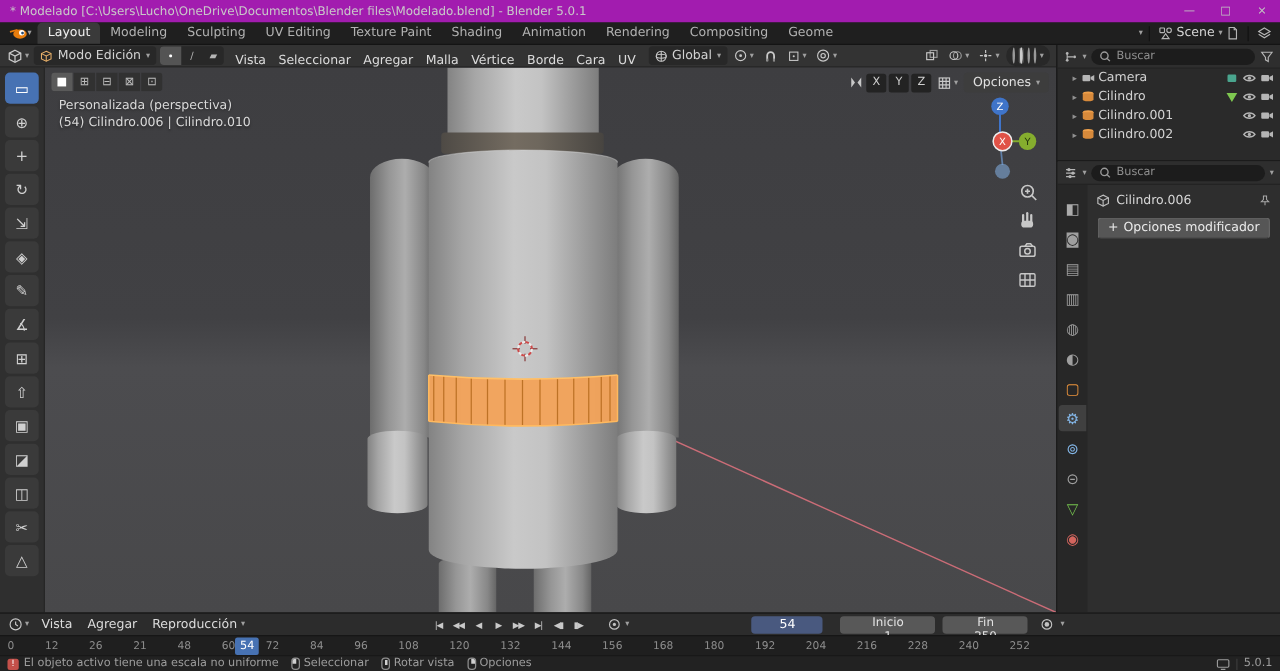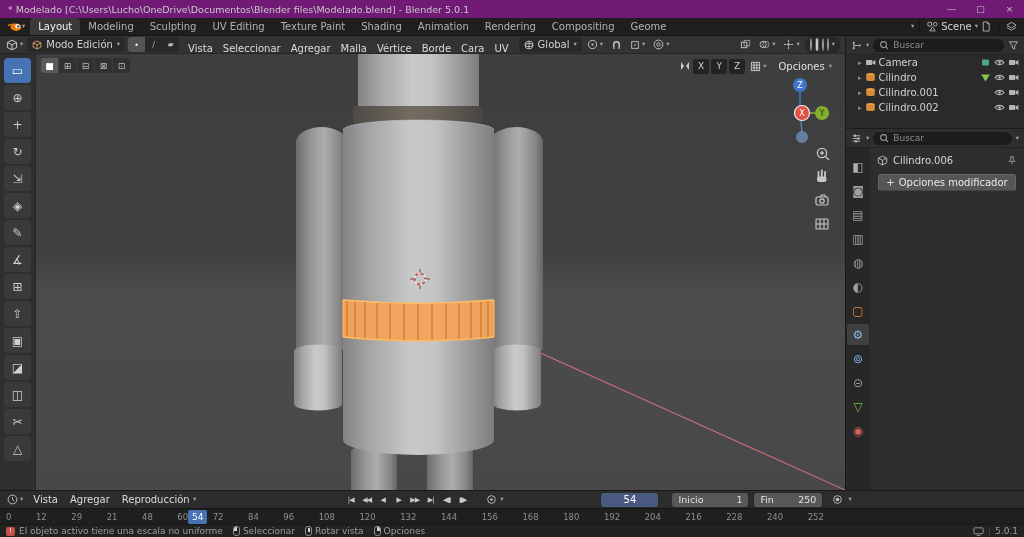--- a/index.html
+++ b/index.html
@@ -3,21 +3,21 @@
 <meta charset="utf-8">
 <style>
 *{box-sizing:border-box;margin:0;padding:0;}
 html,body{width:1024px;height:537px;overflow:hidden;background:#1a1a1a;}
 body{font-family:"DejaVu Sans","Liberation Sans",sans-serif;}
 .app{position:relative;width:1024px;height:537px;font-size:10px;color:#d2d2d2;user-select:none;cursor:default;}
 .caret{font-size:6.5px;color:#a0a0a0;line-height:1;}
 svg{display:block;}
 
 
-.titlebar{position:absolute;top:0;left:0;right:0;height:18px;background:#701a75;display:flex;align-items:center;padding-left:8px;color:#c9c9c9;}
+.titlebar{position:absolute;top:0;left:0;right:0;height:18px;background:#a21caf;display:flex;align-items:center;padding-left:8px;color:#c9c9c9;}
 .titlebar .title{font-size:9.5px;white-space:nowrap;}
 .win-controls{margin-left:auto;display:flex;height:100%;}
 .win-btn{width:29px;display:flex;align-items:center;justify-content:center;font-size:9px;color:#c2c2c2;}
 
 
 .topbar{position:absolute;top:18px;left:0;right:0;height:18px;background:#1f1f1f;display:flex;align-items:center;border-bottom:1px solid #141414;}
 .logo{display:flex;align-items:center;padding:0 5px 0 7px;}
 .menu-item{padding:0 6px;height:100%;display:flex;align-items:center;color:#d6d6d6;white-space:nowrap;}
 .ws-tabs{display:flex;height:100%;margin-left:0;}
 .ws-tab{padding:0 8px;height:100%;display:flex;align-items:center;color:#b2b2b2;white-space:nowrap;}
@@ -81,21 +81,21 @@
 .bc-spacer{flex:1;}
 .add-modifier{margin:4px 8px;height:17px;background:#565656;border-radius:3px;display:flex;align-items:center;justify-content:center;gap:4px;color:#eaeaea;border:1px solid #656565;border-bottom-color:#454545;font-size:10px;}
 
 
 .timeline{position:absolute;left:0;top:490px;width:1024px;height:34px;background:#2c2c2c;border-top:1px solid #191919;}
 .tl-header{height:17px;display:flex;align-items:center;padding:0 4px;gap:2px;white-space:nowrap;}
 .pb-group{display:flex;align-items:center;gap:1px;margin-left:140px;}
 .pb-btn{min-width:15px;height:14px;padding:0 1px;display:flex;align-items:center;justify-content:center;color:#c9c9c9;font-size:7px;border-radius:2px;letter-spacing:-1px;}
 .key-group{display:flex;align-items:center;gap:3px;margin-left:14px;color:#b9b9b9;}
 .frame-field{margin-left:96px;width:57px;height:14px;background:#49597f;border-radius:3px;display:flex;align-items:center;justify-content:center;color:#fff;font-size:10px;}
-.range-field{margin-left:12px;width:76px;height:14px;background:#585858;border-radius:3px;display:flex;align-items:center;justify-content:space-between;padding:0 6px;font-size:9.5px;color:#e2e2e2;}
+.range-field{margin-left:12px;width:76px;height:14px;background:#585858;border-radius:3px;display:flex;align-items:center;justify-content:space-between;padding:0 6px;font-size:9.5px;color:#e2e2e2;flex-direction:column;}
 .range-field.fin{margin-left:4px;width:68px;}
 .tl-right-icons{display:flex;align-items:center;gap:5px;margin-left:8px;color:#c2c2c2;}
 .tl-ruler{position:relative;height:16px;background:#1f1f1f;border-top:1px solid #161616;}
 .ruler-labels{position:absolute;left:6px;top:0;width:818px;height:16px;display:flex;justify-content:space-between;align-items:center;font-size:8.5px;color:#8e8e8e;}
 .playhead{position:absolute;left:188px;top:1px;height:14px;padding:0 4px;background:#4772b3;border-radius:2px;display:flex;align-items:center;color:#fff;font-size:9px;}
 
 
 .statusbar{position:absolute;left:0;top:524px;width:1024px;height:13px;background:#222;border-top:1px solid #181818;display:flex;align-items:center;padding:0 6px;gap:10px;font-size:9px;color:#9d9d9d;}
 .warn-group{display:flex;align-items:center;gap:4px;}
 .warn-icon{width:9px;height:9px;background:#c4504a;border-radius:2px;color:#fff;font-size:7px;display:flex;align-items:center;justify-content:center;line-height:1;}
@@ -488,20 +488,24 @@
           <path d="M784,143 l1.5,-2 h3 l1.5,2"></path>
       </g>
       <g stroke="#c8c8c8" fill="none" stroke-width="1.1">
         <rect x="780" y="165" width="12" height="10" rx="1"></rect>
           <line x1="784" y1="165" x2="784" y2="175"></line>
           <line x1="788" y1="165" x2="788" y2="175"></line>
           <line x1="780" y1="170" x2="792" y2="170"></line>
       </g>
     </svg>
 
+    <div class="vp-text">
+      <div>Personalizada (perspectiva)</div>
+      <div>(54) Cilindro.006 | Cilindro.010</div>
+    </div>
 
     <div class="ts-left">
 
     <div class="ts-btn active">
           <span>■</span>
         </div>
         <div class="ts-btn">
           <span>⊞</span>
         </div>
         <div class="ts-btn">
@@ -766,21 +770,21 @@
             <circle cx="6" cy="6" r="2" fill="#c2c2c2"></circle>
           </svg>
         <span class="caret">▾</span>
       </div>
     </div>
     <div class="tl-ruler">
       <div class="ruler-labels">
 
       <span>0</span>
           <span>12</span>
-          <span>29</span>
+          <span>26</span>
           <span>21</span>
           <span>48</span>
           <span>60</span>
           <span>72</span>
           <span>84</span>
           <span>96</span>
           <span>108</span>
           <span>120</span>
           <span>132</span>
           <span>144</span>

